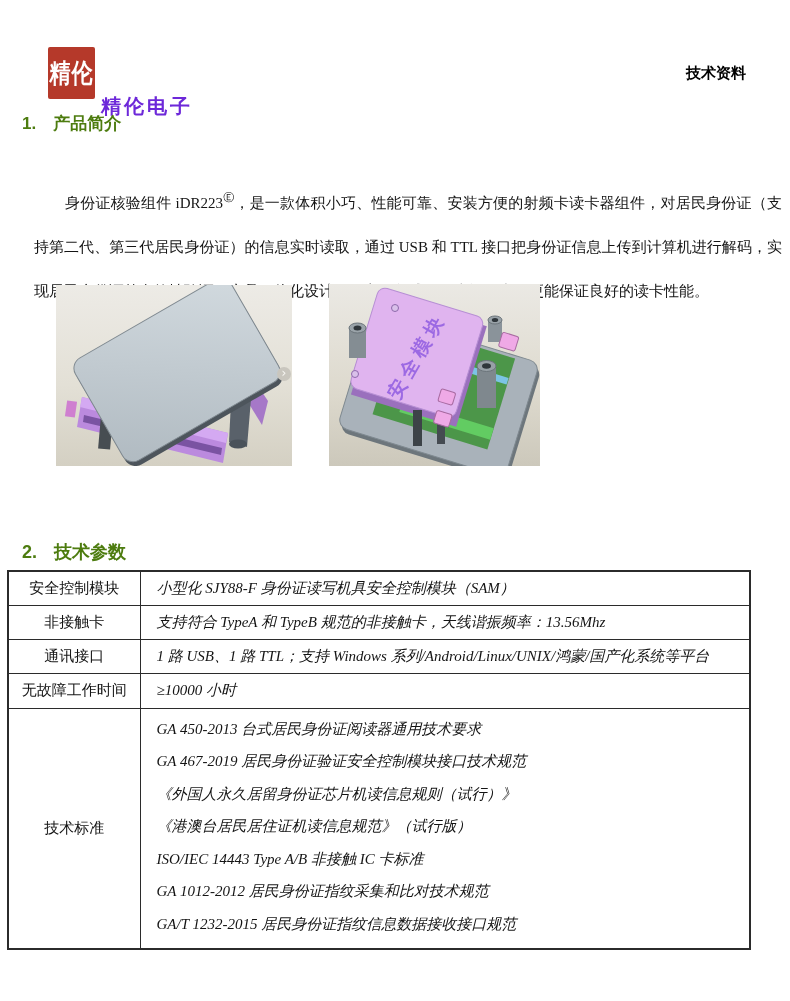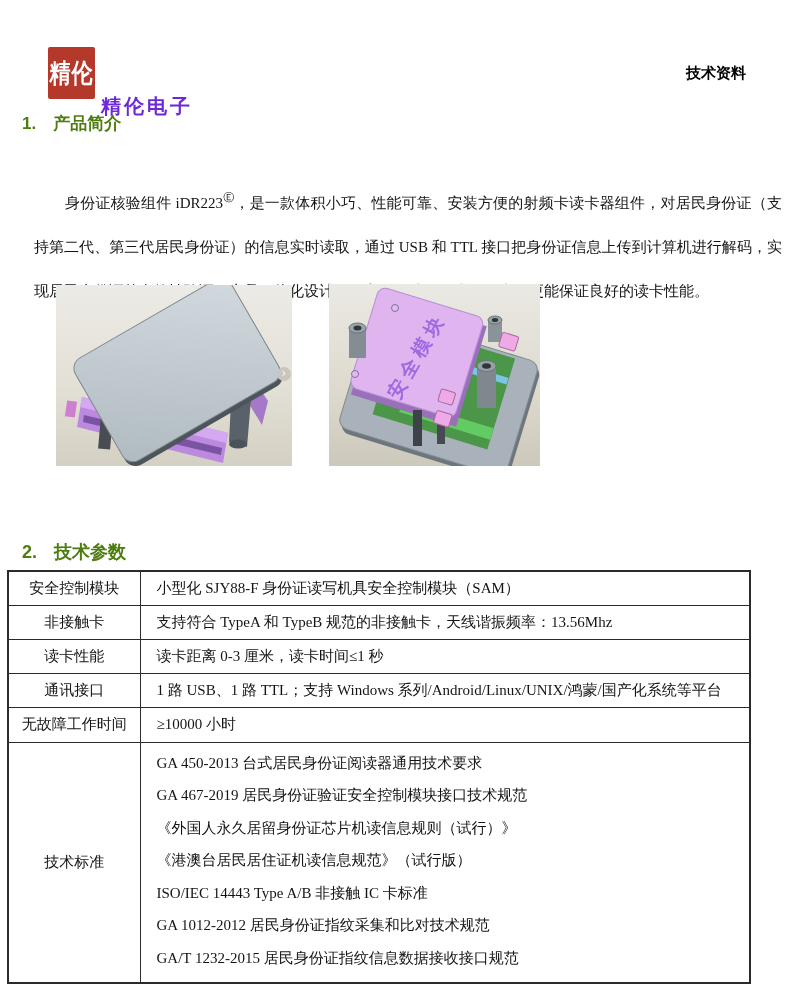--- a/index.html
+++ b/index.html
@@ -37,21 +37,21 @@
   .next-btn span{color:#f8f7f3;font-size:12px;line-height:13px;display:block;
         font-family:"DejaVu Sans",sans-serif;}
 
   
   .spec-table{left:7px;top:570px;width:744px;border-collapse:collapse;table-layout:fixed;
         border:2px solid #2b2b2b;}
   .spec-table td{border:1.5px solid #2b2b2b;vertical-align:middle;font-size:15px;}
   .spec-table col.c1{width:132px;}
   td.lbl{text-align:center;font-weight:normal;
         font-family:"Liberation Sans","DejaVu Sans",sans-serif;font-size:15px;padding:0 4px;}
-  td.val{padding:0 10px 0 16px;}
+  td.val{padding:0 10px 0 16px;font-style:italic;}
   tr.r1,tr.r2,tr.r3,tr.r4{height:34px;}
   tr.r5{height:35px;}
   tr.r6{height:233px;}
   td.std{padding:4px 10px 8px 16px;}
   td.std div{line-height:32.5px;white-space:nowrap;}
 </style>
 </head>
 <body>
 
 <div class="abs seal">
@@ -150,24 +150,20 @@
     </colgroup>
   <tbody>
     <tr class="r1">
       <td class="lbl">安全控制模块</td>
       <td class="val">小型化 SJY88-F 身份证读写机具安全控制模块（SAM）</td>
     </tr>
     <tr class="r2">
       <td class="lbl">非接触卡</td>
       <td class="val">支持符合 TypeA 和 TypeB 规范的非接触卡，天线谐振频率：13.56Mhz</td>
     </tr>
-    <tr class="r3">
-      <td class="lbl">读卡性能</td>
-      <td class="val">读卡距离 0-3 厘米，读卡时间≤1 秒</td>
-    </tr>
     <tr class="r4">
       <td class="lbl">通讯接口</td>
       <td class="val">1 路 USB、1 路 TTL；支持 Windows 系列/Android/Linux/UNIX/鸿蒙/国产化系统等平台</td>
     </tr>
     <tr class="r5">
       <td class="lbl">无故障工作时间</td>
       <td class="val">≥10000 小时</td>
     </tr>
     <tr class="r6">
       <td class="lbl">技术标准</td>

